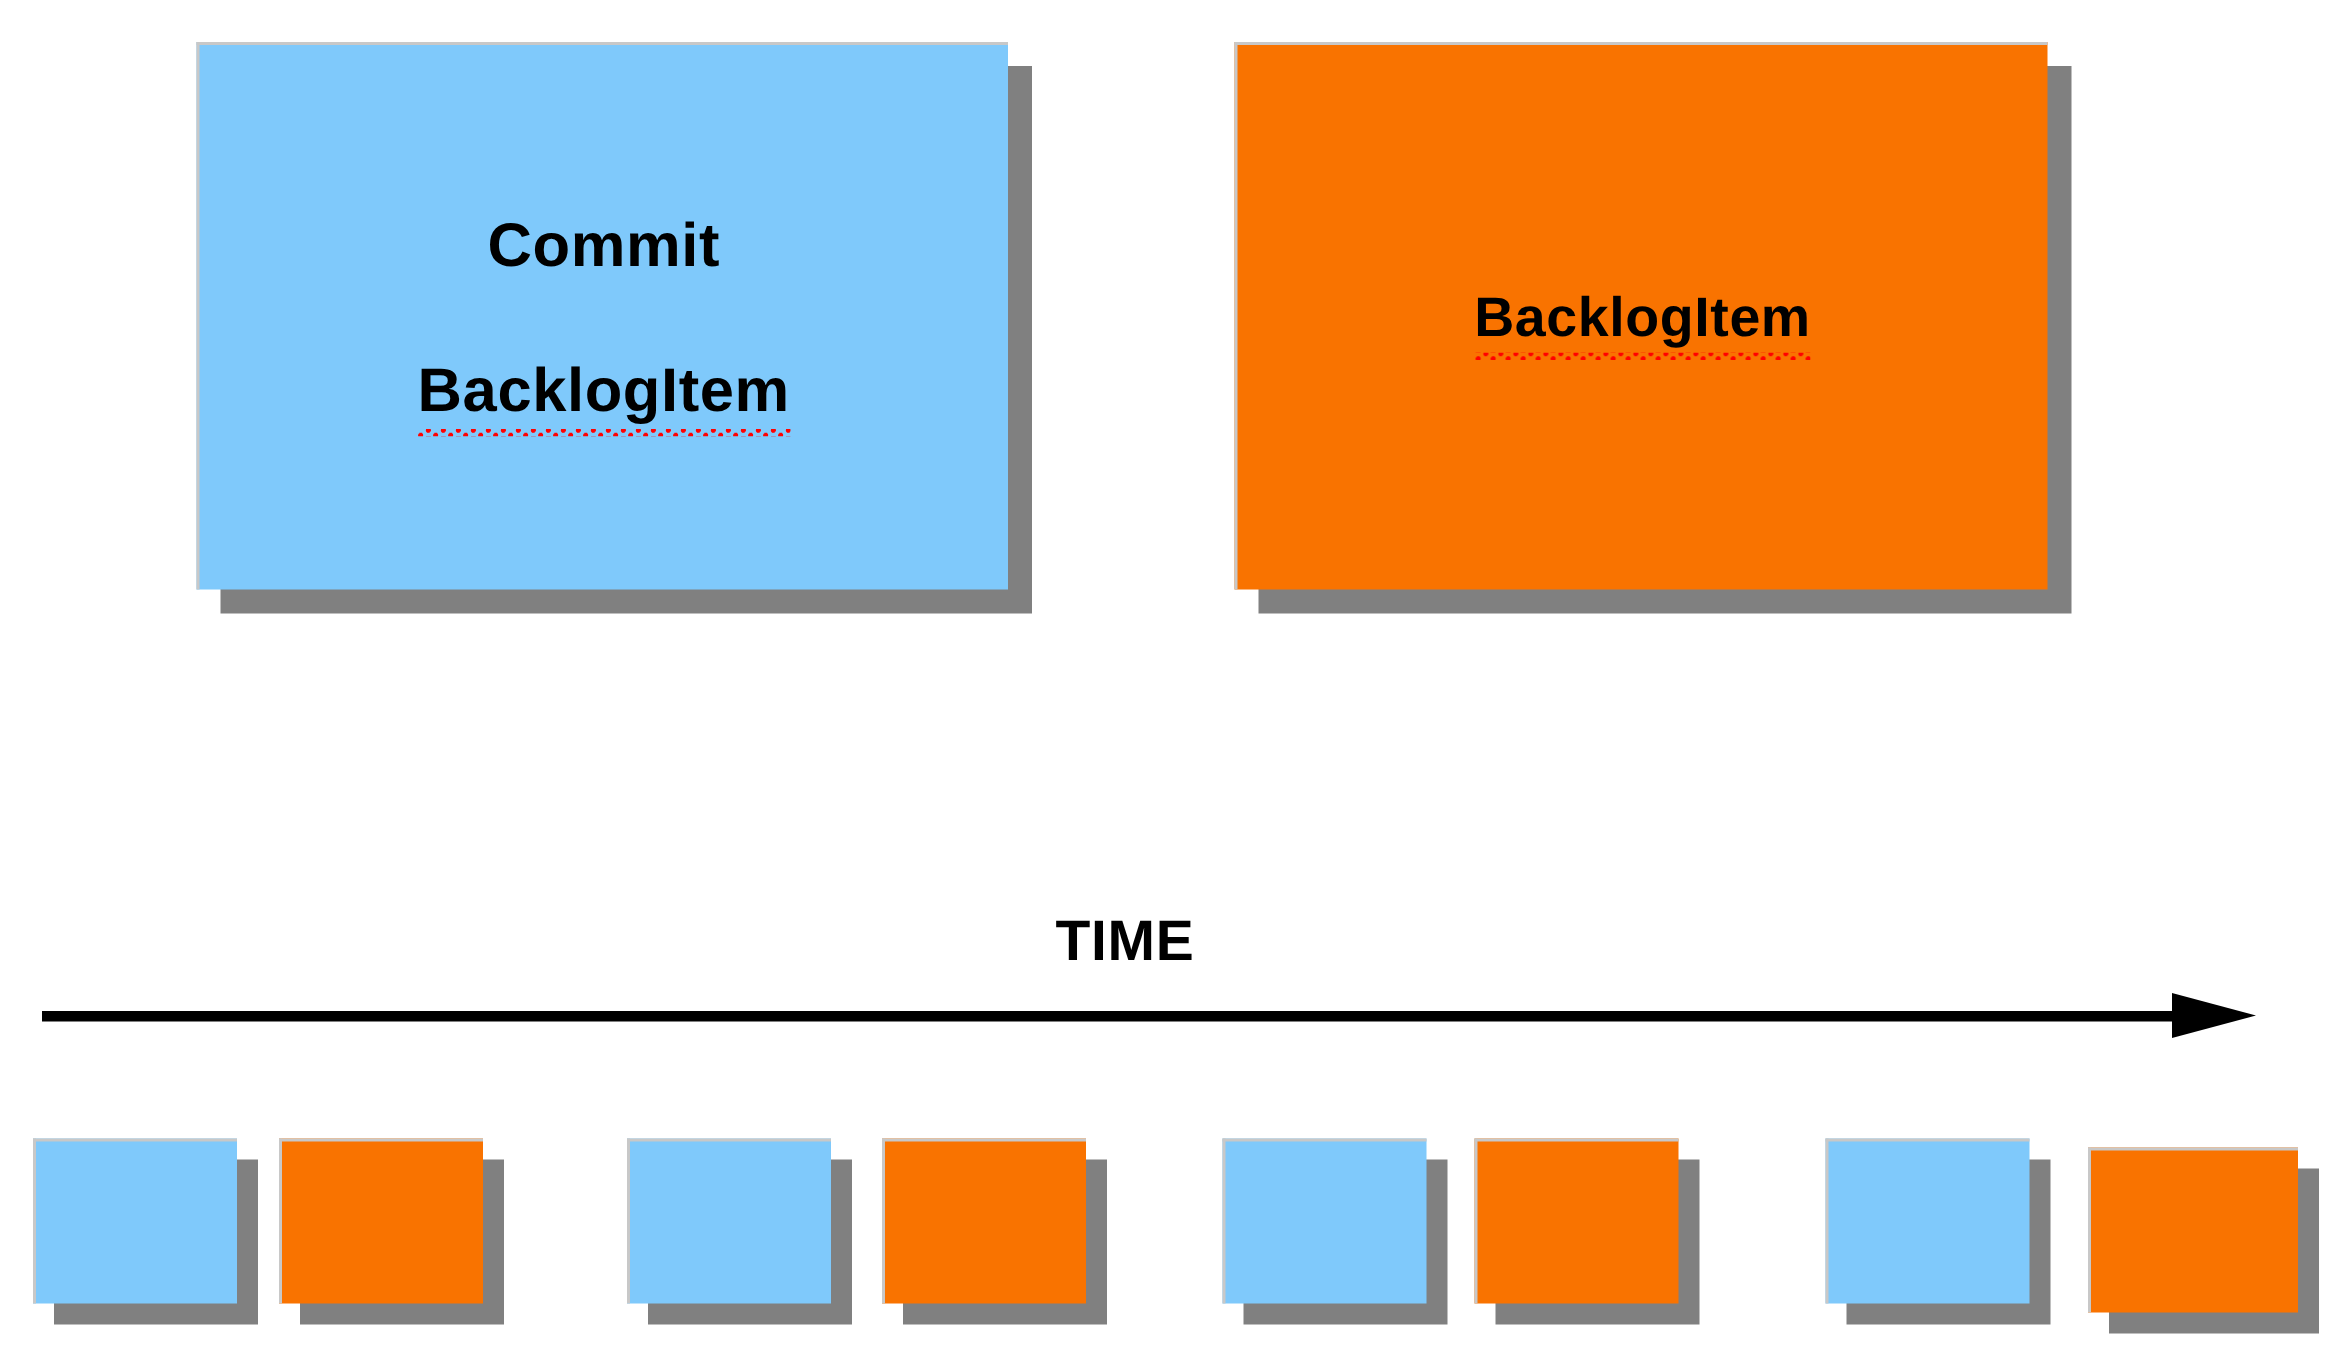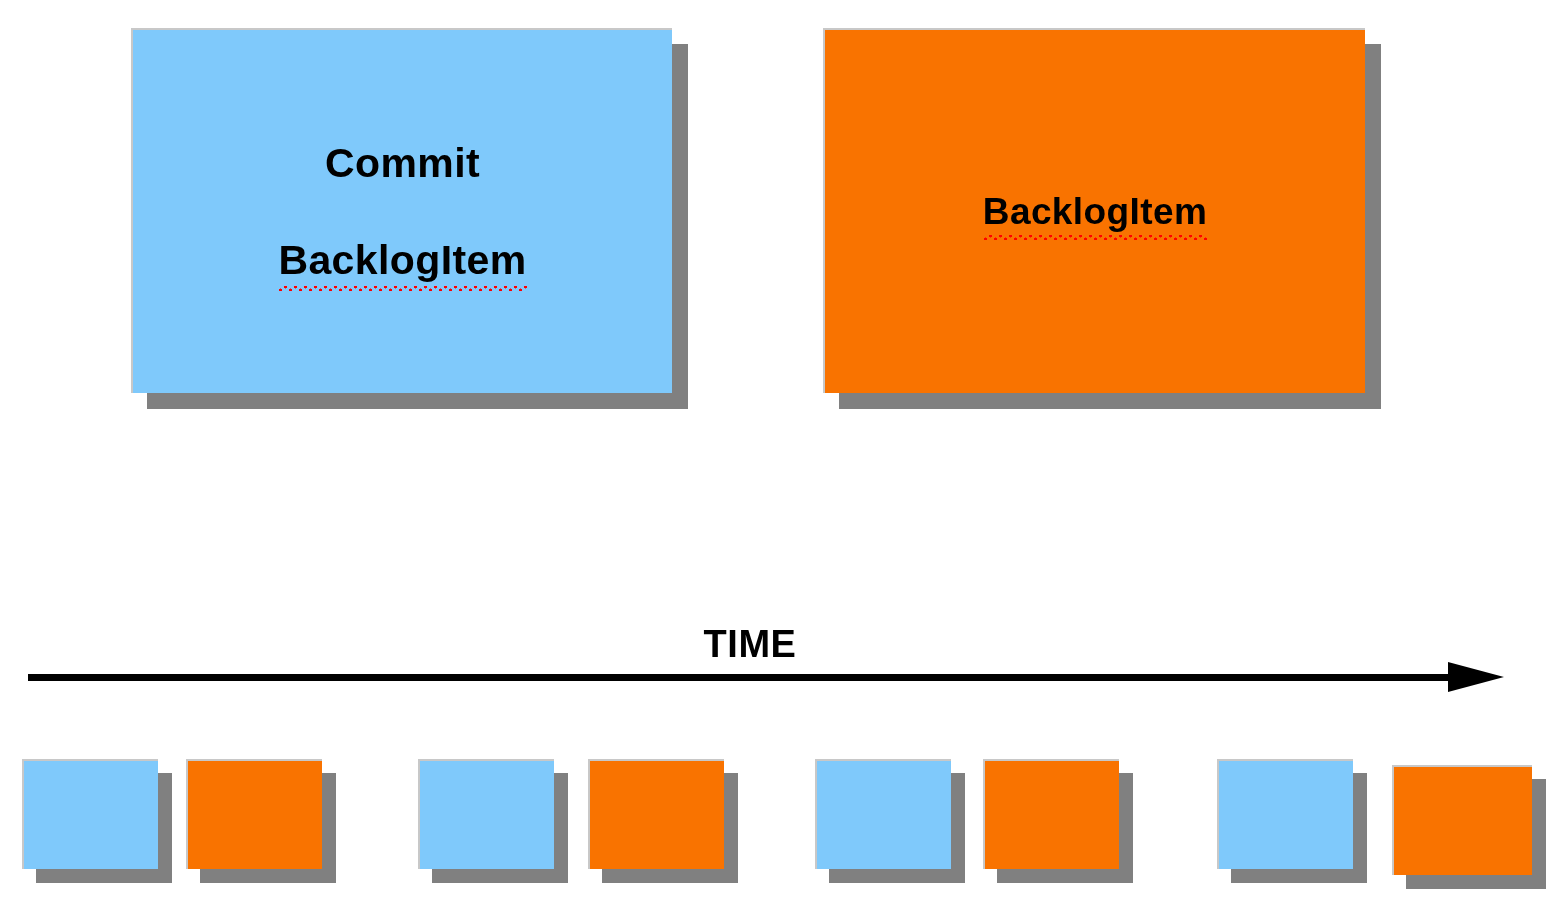--- a/index.html
+++ b/index.html
@@ -110,21 +110,21 @@
 
   <div class="card" style="left:823px; top:28px; width:542px; height:365px;">
     <div class="shadow" style="left:16px; top:16px; width:542px; height:365px;"></div>
     <div class="face orange">
       <div class="card-label" style="font-size:37px;">
         <span class="l1"><span class="squiggle">BacklogItem</span></span>
       </div>
     </div>
   </div>
 
-  <div id="time-label" style="left:0px; top:623px; width:1500px; text-align:center; font-size:38px;">TIME</div>
+  <div id="time-label" style="left:0px; top:607px; width:1500px; text-align:center; font-size:38px;">TIME</div>
 
   <div id="time-axis" style="left:0px; top:660px; width:1564px; height:40px;">
     <div class="line" style="left:28px; top:14px; width:1443px; height:7px;"></div>
     <div class="head" style="left:1448px; top:2px; border-width:15px 0 15px 56px; border-color:transparent transparent transparent #000000;"></div>
   </div>
 
   <div class="card" style="left:22px; top:759px; width:136px; height:110px;">
     <div class="shadow" style="left:14px; top:14px; width:136px; height:110px;"></div>
     <div class="face blue"></div>
   </div>

